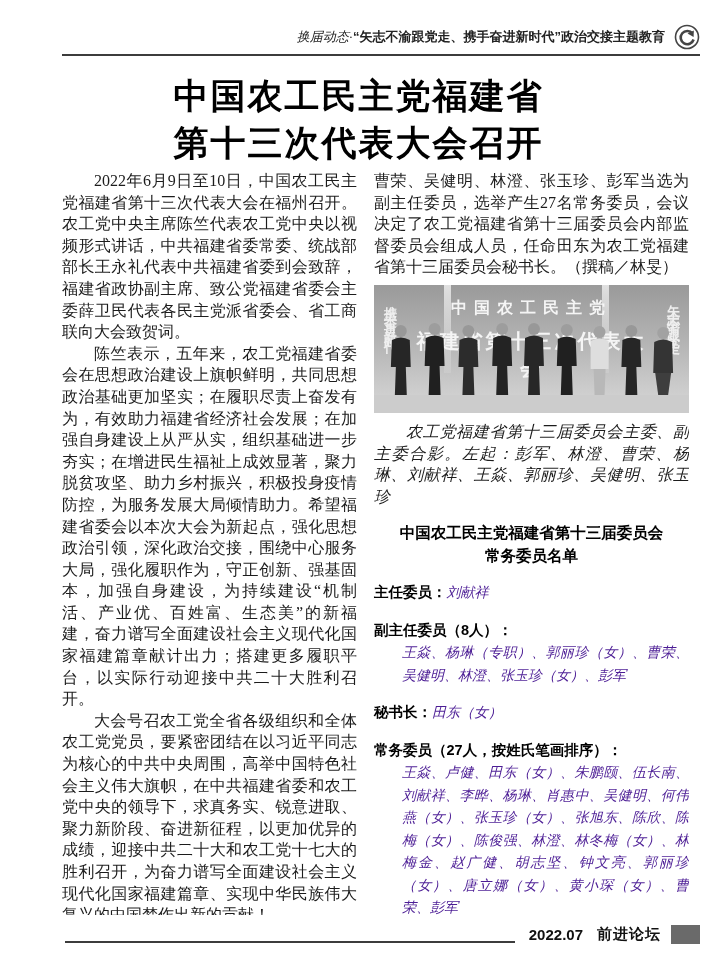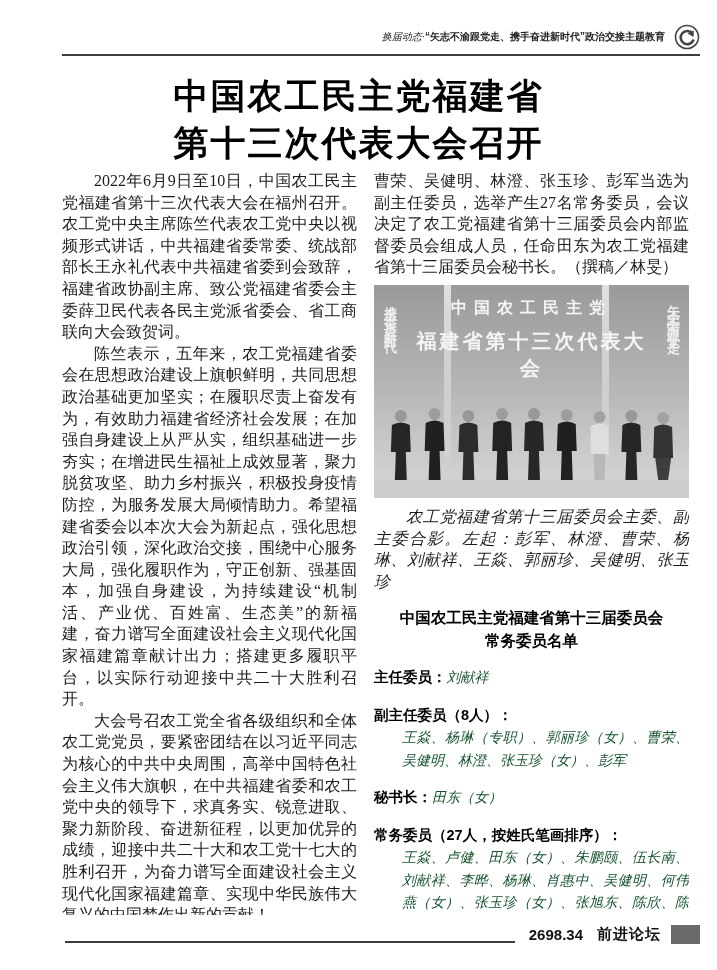--- a/index.html
+++ b/index.html
@@ -9,21 +9,21 @@
     background:#ffffff; overflow:hidden; color:#1a1a1a;
     font-family:"Liberation Serif","DejaVu Serif",serif;
   }
   
   .header {
     position:absolute; top:24px; left:62px; right:17px; height:32px;
     border-bottom:2px solid #3c3c3c;
     display:flex; justify-content:flex-end; align-items:center; gap:9px;
     padding-bottom:5px;
   }
-  .header .eyebrow { font-size:10px; color:#222; white-space:nowrap;margin-left:36px; }
+  .header .eyebrow { font-size:13px; color:#222; white-space:nowrap;margin-left:36px; }
   .header .kai { font-style:italic; font-family:"Liberation Serif",serif; }
   .header .hei { font-family:"Liberation Sans","DejaVu Sans",sans-serif; font-weight:600; }
   .logo-circ { width:26px; height:26px; flex:0 0 auto; }
   
   .title {
     position:absolute; top:72px; left:0; right:0; text-align:center;
     font-family:"Liberation Sans","DejaVu Sans",sans-serif;
     font-weight:900; font-size:35px; line-height:47px; letter-spacing:2px; color:#000;
   }
   
@@ -33,21 +33,21 @@
   }
   .col-left  { width:295px; flex:0 0 auto; }
   .col-right { flex:1 1 auto; min-width:0; }
   .bodytext p {
     font-size:16px; line-height:21.6px; text-align:justify;
     text-indent:2em; color:#1c1c1c;
   }
   .bodytext p.no-indent { text-indent:0; }
   
   .photo {
-    position:relative; margin-top:7px; height:213px; width:100%;
+    position:relative; margin-top:7px; height:128px; width:100%;
     background:linear-gradient(#9a9a9a 0%, #b4b4b4 45%, #c6c6c6 72%, #d8d8d8 100%);
     filter:grayscale(1); overflow:hidden;
   }
   .photo .pillar {
     position:absolute; top:0; bottom:40px; width:7px;
     background:linear-gradient(#f2f2f2, rgba(255,255,255,0.15)); opacity:.8;
   }
   .photo .pillar.p1 { left:70px; }
   .photo .pillar.p2 { left:228px; }
   .photo .backdrop-title {
@@ -74,21 +74,21 @@
     margin-top:14px; text-align:center; font-weight:700; color:#000;
     font-family:"Liberation Sans","DejaVu Sans",sans-serif;
     font-size:15.5px; line-height:23px;
   }
   .entries { margin-top:14px; }
   .entry { margin-bottom:14px; font-size:14px; line-height:22.5px; }
   .entry .lbl {
     font-family:"Liberation Sans","DejaVu Sans",sans-serif;
     font-weight:700; color:#000; font-size:14.5px;
   }
-  .entry .names { font-style:italic; color:#14532d; }
+  .entry .names { font-style:italic; color:#4c1d95; }
   .entry.block .names { display:block; padding-left:2em; text-align:justify; }
   
   .footer {
     position:absolute; left:65px; right:17px; bottom:26px; height:20px;
     display:flex; align-items:center;
   }
   .footer .rule { flex:1 1 auto; height:2px; background:#3c3c3c; margin-right:14px; align-self:flex-end; margin-bottom:1px; }
   .footer .issue {
     font-family:"Liberation Sans","DejaVu Sans",sans-serif;
     font-size:15px; font-weight:600; color:#111; margin-right:14px;
@@ -213,18 +213,18 @@
           <span class="lbl">常务委员（27人，按姓氏笔画排序）：</span>
           <span class="names">王焱、卢健、田东（女）、朱鹏颐、伍长南、刘献祥、李晔、杨琳、肖惠中、吴健明、何伟燕（女）、张玉珍（女）、张旭东、陈欣、陈梅（女）、陈俊强、林澄、林冬梅（女）、林梅金、赵广健、胡志坚、钟文亮、郭丽珍（女）、唐立娜（女）、黄小琛（女）、曹荣、彭军</span>
         </div>
       </div>
 
     </div>
   </div>
 
   <div class="footer">
     <div class="rule"></div>
-    <span class="issue">2698.34</span>
+    <span class="issue">2022.07</span>
     <span class="mag">前进论坛</span>
     <span class="badge">19</span>
   </div>
 
 </div>
 
 </body></html>

